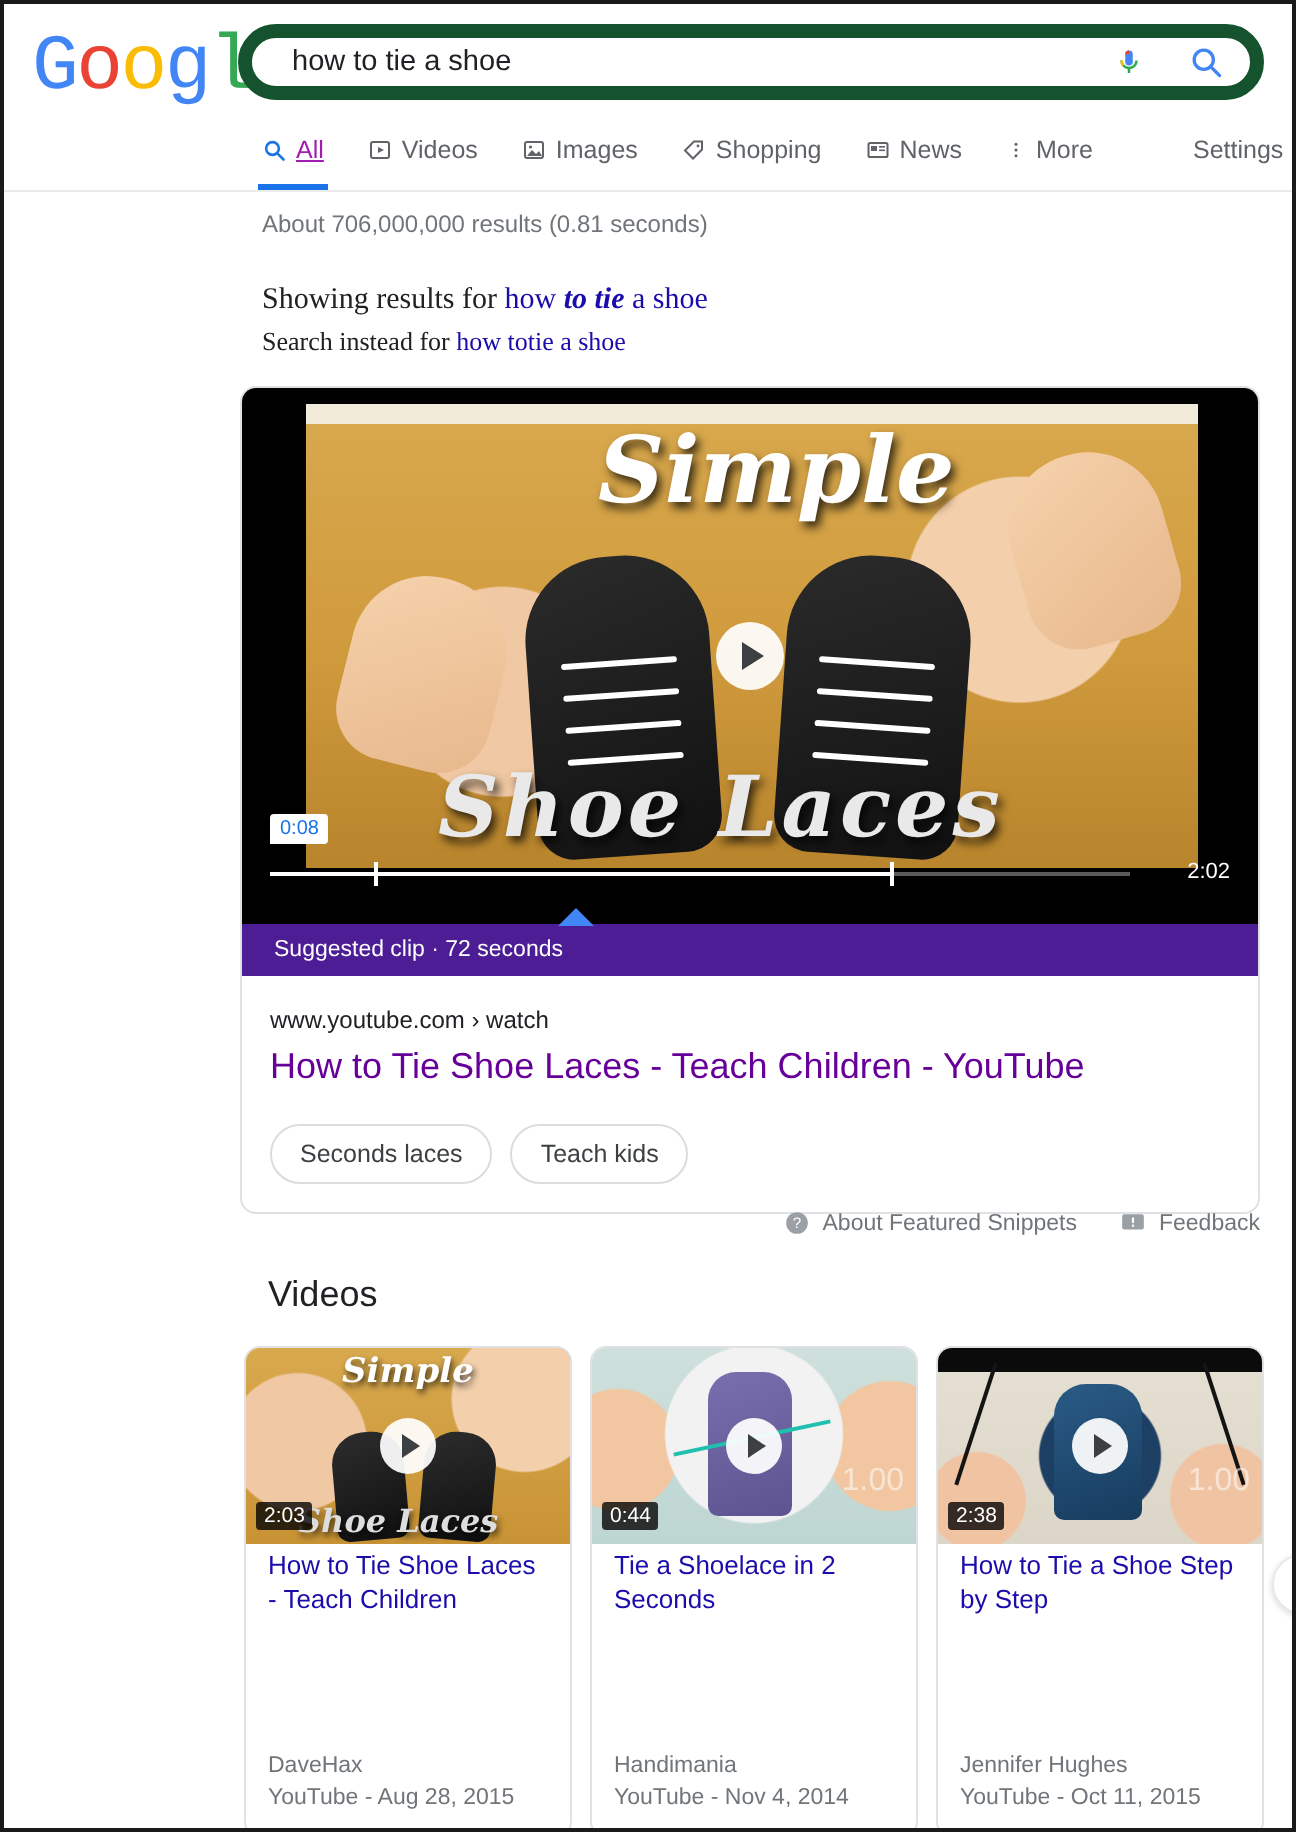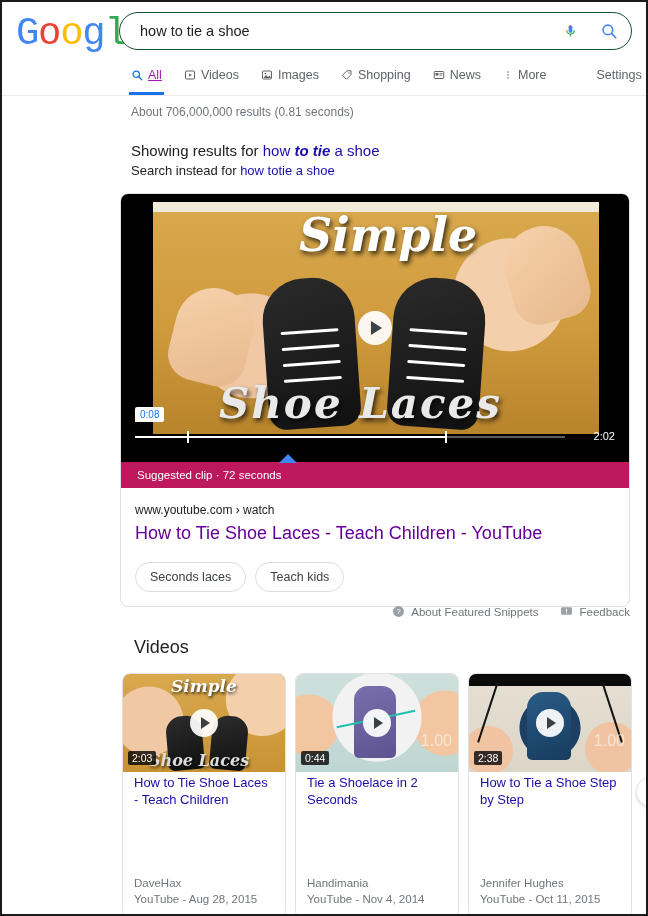--- a/index.html
+++ b/index.html
@@ -27,21 +27,21 @@
     user-select: none;
   }
   .logo .b { color: #4285F4; }
   .logo .r { color: #EA4335; }
   .logo .y { color: #FBBC05; }
   .logo .g { color: #34A853; }
 
   .searchbox {
     position: absolute; left: 117px; top: 10px;
     width: 513px; height: 38px;
-    border: 1px solid #14532d; border-radius: 24px;
+    border: 7px solid #14532d; border-radius: 24px;
     background: #fff;
     display: flex; align-items: center;
   }
   .search-input {
     flex: 1; border: none; outline: none;
     font-size: 14.5px; color: #202124;
     margin-left: 20px;
     font-family: "Liberation Sans", sans-serif;
     background: transparent;
   }
@@ -71,21 +71,21 @@
   .nav-divider {
     height: 1px; background: #ebebeb; margin-top: 5px;
   }
 
   .stats {
     padding: 9px 0 0 129px;
     font-size: 12px; color: #70757a;
   }
 
   
-  .spell { padding: 22px 0 0 129px; }
+  .spell { padding: 22px 0 0 129px; font-family: Liberation Serif, serif; }
   .spell-line1 { font-size: 15px; color: #202124; line-height: 19px; }
   .spell-line1 a { color: #1a0dab; text-decoration: none; }
   .spell-line1 a i { font-weight: bold; font-style: italic; }
   .spell-line2 { font-size: 13px; color: #202124; line-height: 19px; margin-top: 1px;}
   .spell-line2 a { color: #1a0dab; text-decoration: none; }
 
   
   .snippet {
     position: absolute; left: 118px; top: 191px;
     width: 510px;
@@ -172,21 +172,21 @@
     font-size: 10px; padding: 2px 5px;
     border-radius: 2px 2px 2px 0;
     font-family: "Liberation Sans", sans-serif;
   }
   .time-total {
     position: absolute; right: 14px; top: 0;
     color: #fff; font-size: 11px;
   }
   .clip-banner {
     position: relative;
-    background: #be185d;
+    background: #4c1d95;
     color: #fff; font-size: 11.5px;
     padding: 7px 0 7px 16px;
   }
   .clip-banner::before {
     content: ""; position: absolute; left: 158px; top: -8px;
     border-left: 9px solid transparent; border-right: 9px solid transparent;
     border-bottom: 9px solid #4285f4;
   }
   .snip-body { padding: 14px 16px 14px 14px; }
   .snip-url { font-size: 12px; color: #202124; line-height: 16px; }

